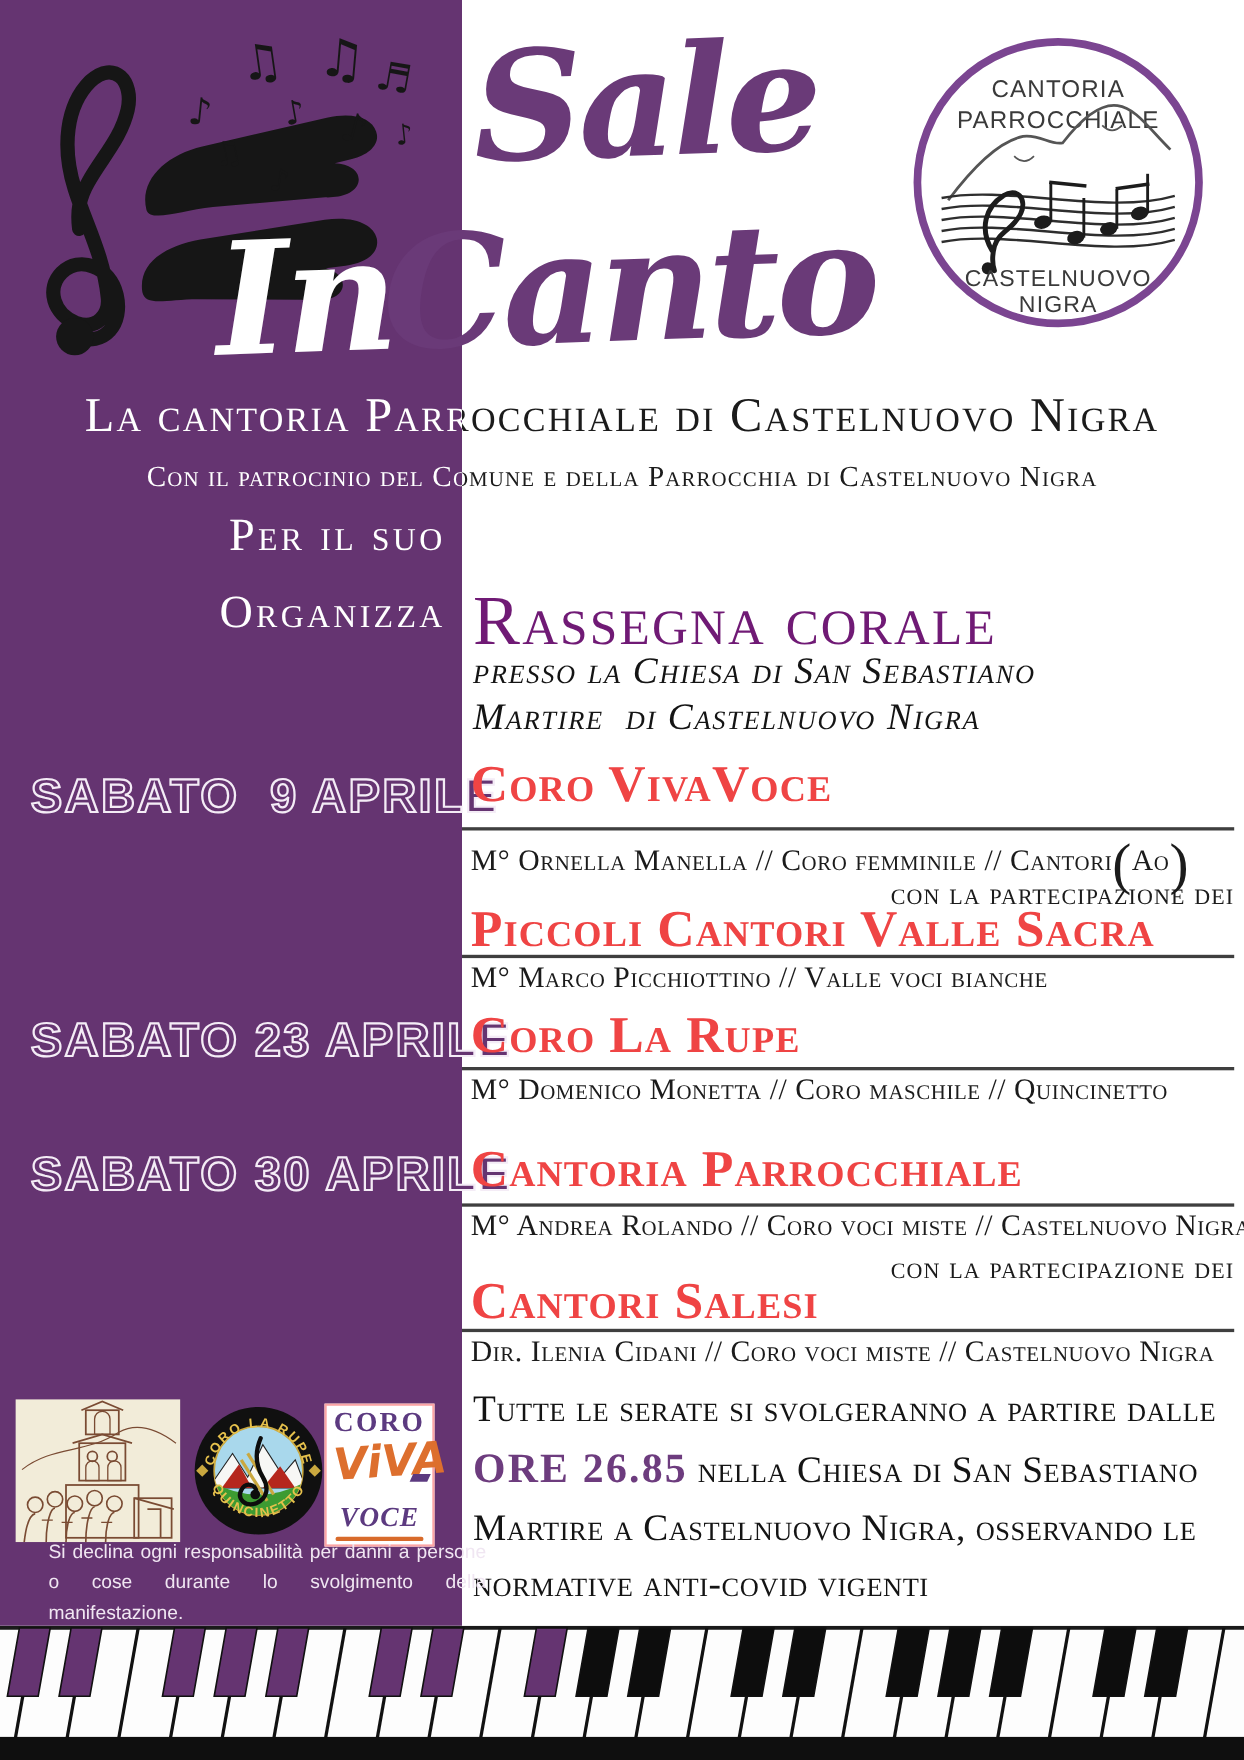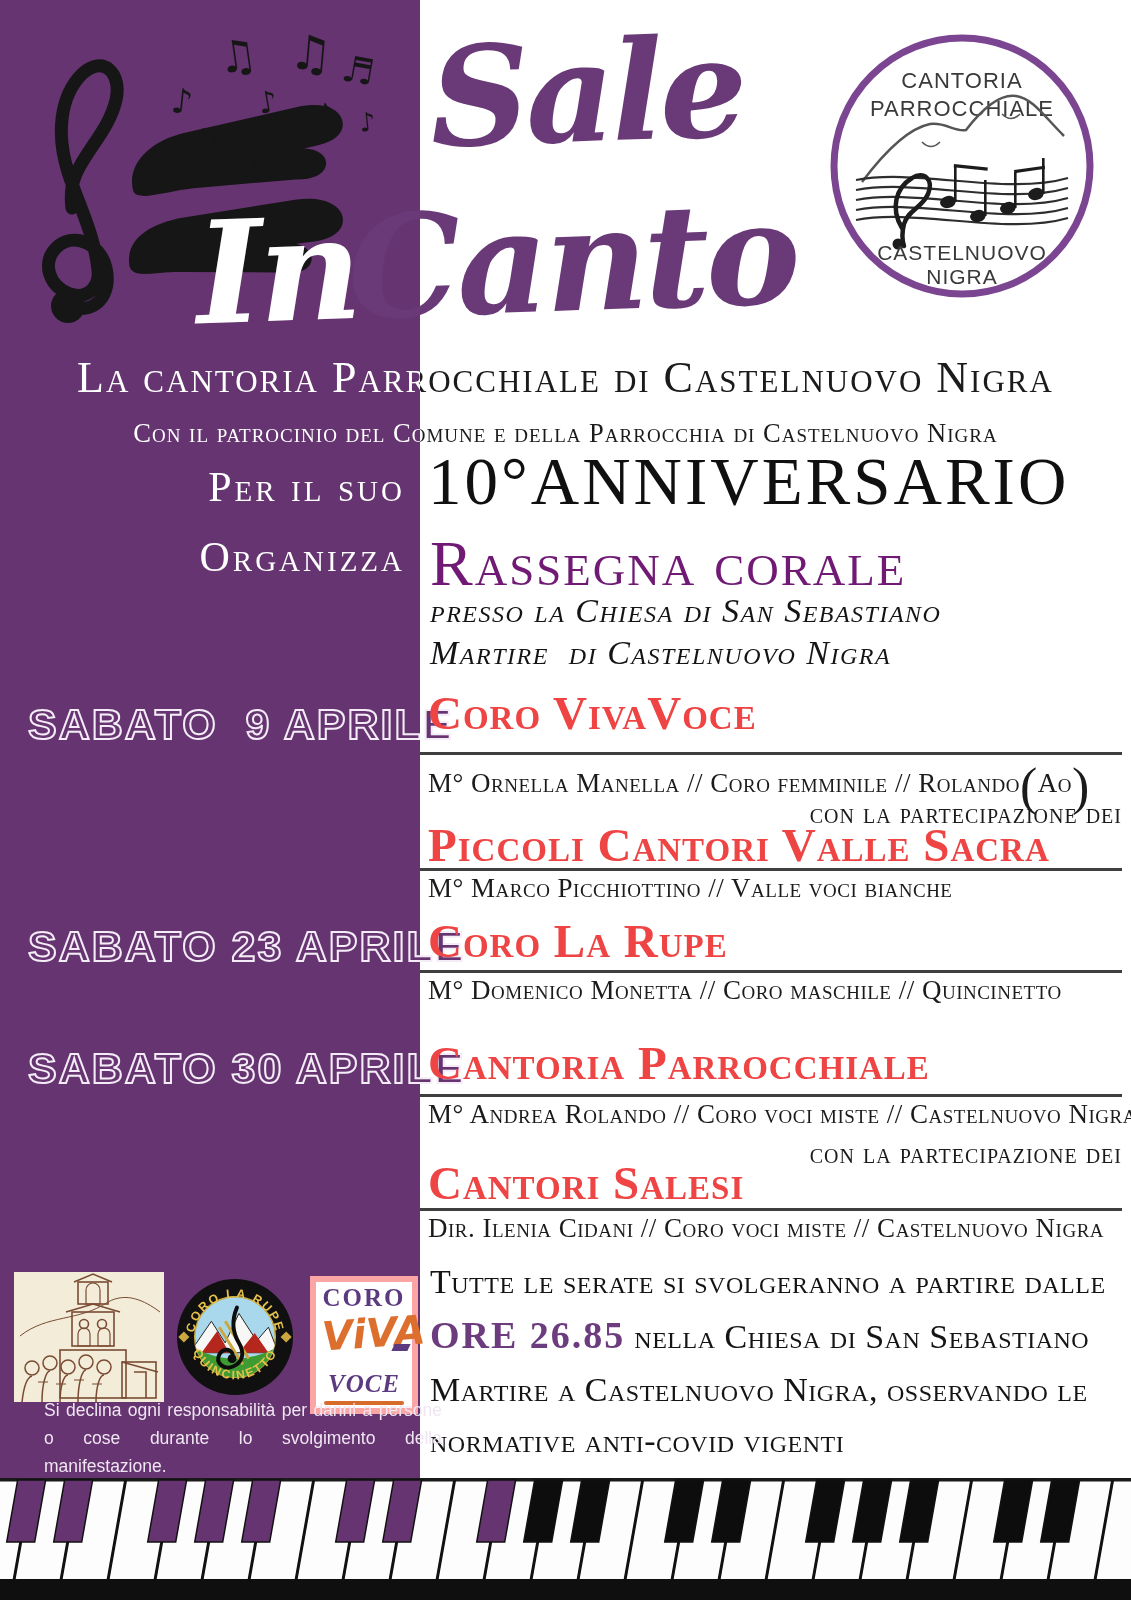--- a/index.html
+++ b/index.html
@@ -52,21 +52,21 @@
   .pre-act{position:absolute;left:428px;width:694px;text-align:right;font-variant:small-caps;
            font-size:28px;color:#1b1b1b;letter-spacing:1px;}
 
   
   .footer-info{position:absolute;left:430px;top:1256px;width:692px;font-variant:small-caps;
                font-size:34px;color:#141414;line-height:1.5;letter-spacing:0.5px;}
   .time-accent{font-weight:bold;color:#6d3c7e;letter-spacing:2px;font-size:38px;}
 
   
   .logo-box{position:absolute;}
-  .viva-logo{left:310px;top:1276px;width:96px;height:126px;background:#ffffff;border:6px solid #fca5a5;}
+  .viva-logo{left:295px;top:1276px;width:96px;height:126px;background:#ffffff;border:2px solid #fca5a5;}
   .viva-coro,.viva-voce{position:absolute;width:100%;text-align:center;font-family:"Liberation Serif",serif;
         font-weight:bold;color:#5c3a80;font-size:25px;letter-spacing:2px;}
   .viva-coro{top:2px;} .viva-voce{bottom:10px;letter-spacing:1px;font-style:italic;}
   .viva-viva{position:absolute;top:28px;left:6px;font-family:"DejaVu Sans",sans-serif;
         font-weight:bold;font-style:italic;font-size:40px;color:#dd6f2e;transform:rotate(-4deg);}
   .viva-scribble{position:absolute;right:3px;top:62px;width:16px;height:7px;background:#5c3a80;transform:skewX(-25deg);}
   .viva-bar{position:absolute;left:8px;right:8px;bottom:3px;height:4px;background:#d86a2a;border-radius:2px;}
 
   .disclaimer{position:absolute;left:12px;top:1396px;width:398px;text-align:justify;
       font-family:"Liberation Sans",sans-serif;font-size:17.5px;line-height:1.6;color:#f0e6f2;margin-left:32px;}
@@ -148,29 +148,28 @@
     <div class="layer lw">La cantoria Parrocchiale di Castelnuovo Nigra</div>
     <div class="layer ld">La cantoria Parrocchiale di Castelnuovo Nigra</div>
   </div>
   <div class="split-line il2">
     <div class="layer lw">Con il patrocinio del Comune e della Parrocchia di Castelnuovo Nigra</div>
     <div class="layer ld">Con il patrocinio del Comune e della Parrocchia di Castelnuovo Nigra</div>
   </div>
 
   <div class="org org2">Organizza</div>
   <div class="org org1">Per il suo</div>
-  <div class="anniv">10°ANNIVERSARIO</div>
   <div class="rassegna">Rassegna corale</div>
   <div class="venue v1">presso la Chiesa di San Sebastiano</div>
   <div class="venue v2">Martire  di Castelnuovo Nigra</div>
 
   <div class="event-date" style="top:700px">SABATO  9 APRILE</div>
   <div class="h-act" style="top:690px">Coro VivaVoce</div>
   <div class="rule" style="top:752px"></div>
-  <div class="d-act" style="top:758px"><span>M° Ornella Manella // Coro femminile // Rolando</span><span class="big-paren">(</span><span>Ao</span><span class="big-paren">)</span></div>
+  <div class="d-act" style="top:758px"><span>M° Ornella Manella // Coro femminile // Cantori</span><span class="big-paren">(</span><span>Ao</span><span class="big-paren">)</span></div>
   <div class="pre-act" style="top:798px">con la partecipazione dei</div>
   <div class="h-act" style="top:822px">Piccoli Cantori Valle Sacra</div>
   <div class="rule" style="top:868px"></div>
   <div class="d-act" style="top:874px">M° Marco Picchiottino // Valle voci bianche</div>
 
   <div class="event-date" style="top:922px">SABATO 23 APRILE</div>
   <div class="h-act" style="top:918px">Coro La Rupe</div>
   <div class="rule" style="top:970px"></div>
   <div class="d-act" style="top:976px">M° Domenico Monetta // Coro maschile // Quincinetto</div>
 

